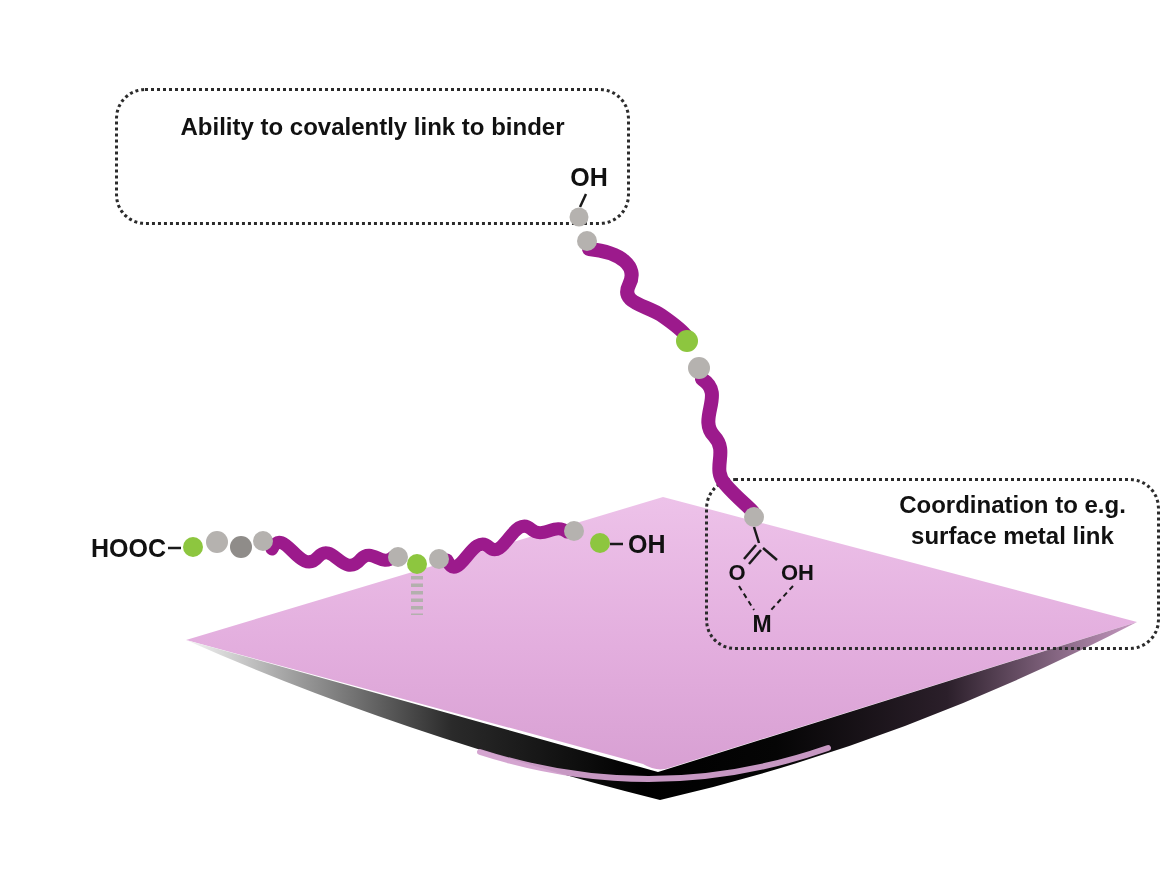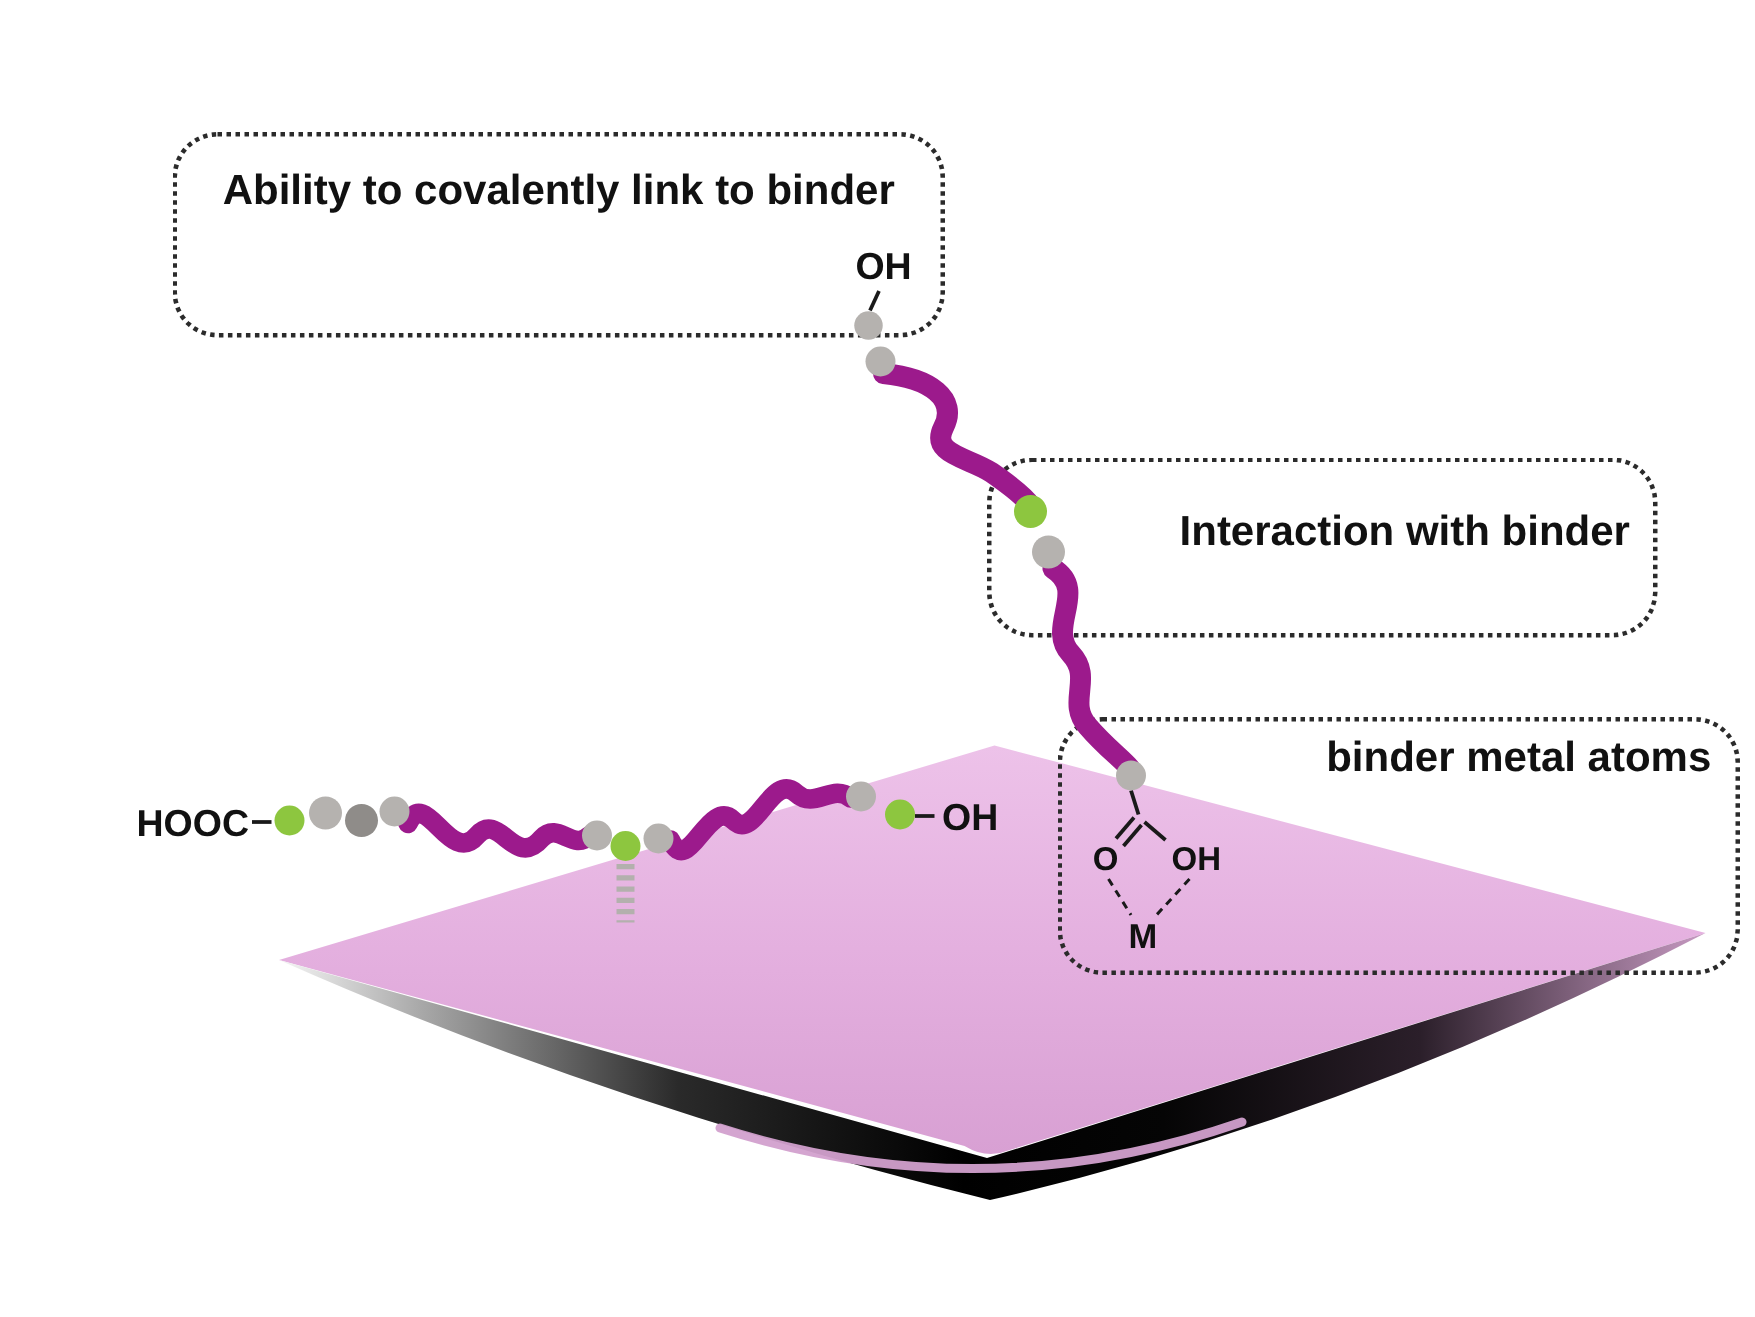--- a/index.html
+++ b/index.html
@@ -1,21 +1,21 @@
 <!DOCTYPE html>
 <html><head>
 <meta charset="utf-8">
 <style>
   html,body{margin:0;padding:0;background:#fff;}
   #stage{position:relative;width:1170px;height:878px;background:#fff;overflow:hidden;
          font-family:"Liberation Sans",sans-serif;}
   #stage svg{position:absolute;left:0;top:0;}
   .layer-chains{pointer-events:none;}
   .box{position:absolute;border:3px dotted #2b2b2b;border-radius:30px;background:transparent;box-sizing:border-box;}
-  .box-text{font-weight:700;font-size:28px;color:#111;line-height:31px;}
+  .box-text{font-weight:700;font-size:24px;color:#111;line-height:31px;}
   .center{text-align:center;}
   svg text{font-family:"Liberation Sans",sans-serif;font-weight:700;fill:#111;}
   .bond{stroke:#1a1a1a;stroke-width:2.5;fill:none;}
   .bond-dashed{stroke:#1a1a1a;stroke-width:2;stroke-dasharray:5 4;fill:none;}
   .squiggle{fill:none;stroke-linecap:round;}
 </style>
 </head>
 <body>
 
 <div id="stage">
@@ -39,28 +39,26 @@
     </defs>
     <path d="M 663 497 L 1137 622 L 672 767 Q 658 773 643 764 L 186 640 Z" fill="url(#faceGrad)"></path>
     <path d="M 186 640 L 658 772 L 1137 622 Q 900 745 660 800 Q 400 735 186 640 Z" fill="url(#bandGrad)"></path>
     <path d="M 480 752 Q 655 808 828 748" fill="none" stroke="#d2a0cd" stroke-width="6" stroke-linecap="round" opacity="0.95"></path>
   </svg>
 
   <div class="box" style="left:115px;top:88px;width:515px;height:137px;">
     <div class="box-text center" style="padding-top:20px;">Ability to covalently link to binder</div>
   </div>
 
-  <div class="box" style="left:658px;top:305px;width:447px;height:120px;">
-    <div class="box-text center" style="padding-top:30px;padding-left:110px;">Interaction with binder</div>
-  </div>
 
 
   <div class="box" style="left:705px;top:478px;width:455px;height:172px;">
     <div class="box-text center" style="padding-top:8px;padding-left:160px;">
-      <div>binder metal atoms</div>
+      <div>Coordination to e.g.</div>
+      <div>surface metal link</div>
     </div>
   </div>
 
   <svg class="layer-chains" width="1170" height="878">
 
     <path class="squiggle" stroke-width="13" d="M 272 549 C 284 524 300 578 318 557 C 333 540 343 580 361 559 C 372 547 382 568 393 557" stroke="#9c1a8c"></path>
     <path class="squiggle" stroke-width="13" d="M 447 560 C 459 586 472 531 489 547 C 504 561 514 514 531 529 C 543 540 555 522 567 532" stroke="#9c1a8c"></path>
     <path class="squiggle" stroke-width="14" d="M 589 249 C 620 252 639 266 629 285 C 620 303 646 305 661 315 C 674 324 683 331 687 337" stroke="#9c1a8c"></path>
     <path class="squiggle" stroke-width="14" d="M 702 379 C 726 394 697 418 714 436 C 729 452 711 468 725 484 C 737 498 748 506 753 512" stroke="#9c1a8c"></path>
 

